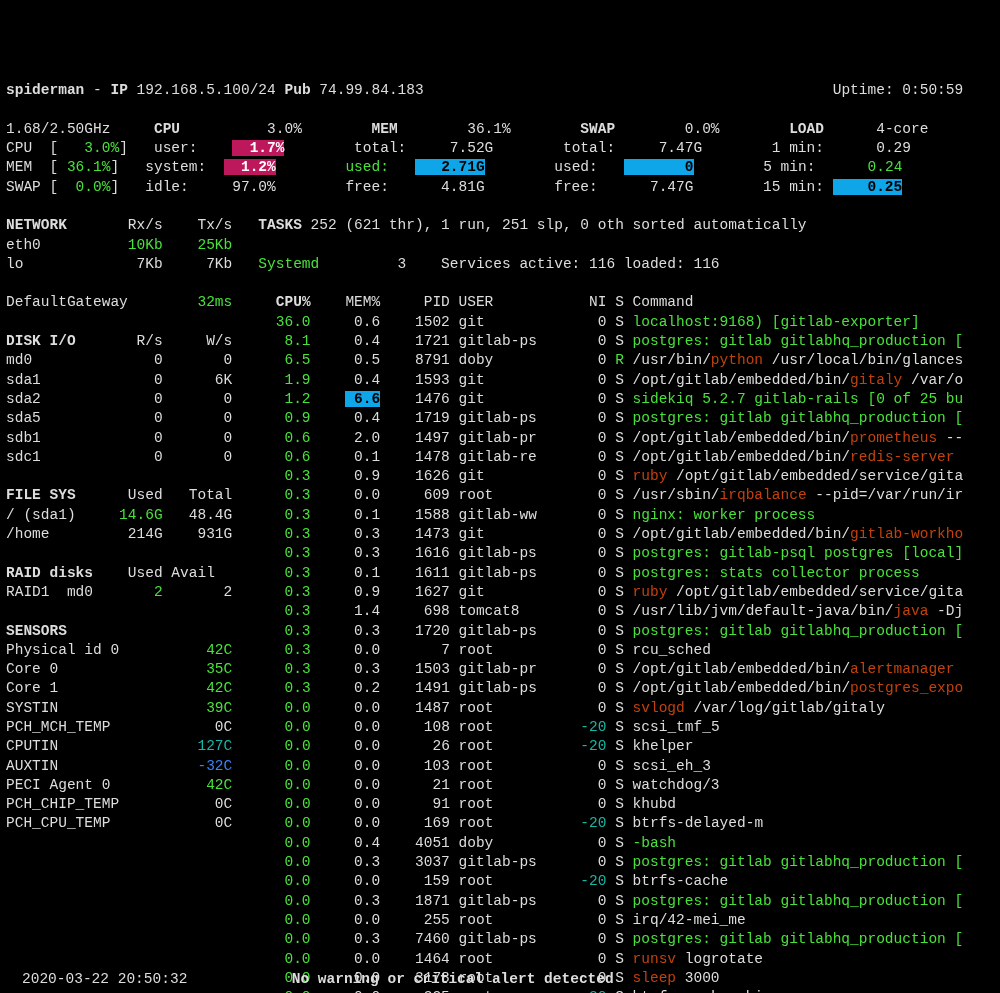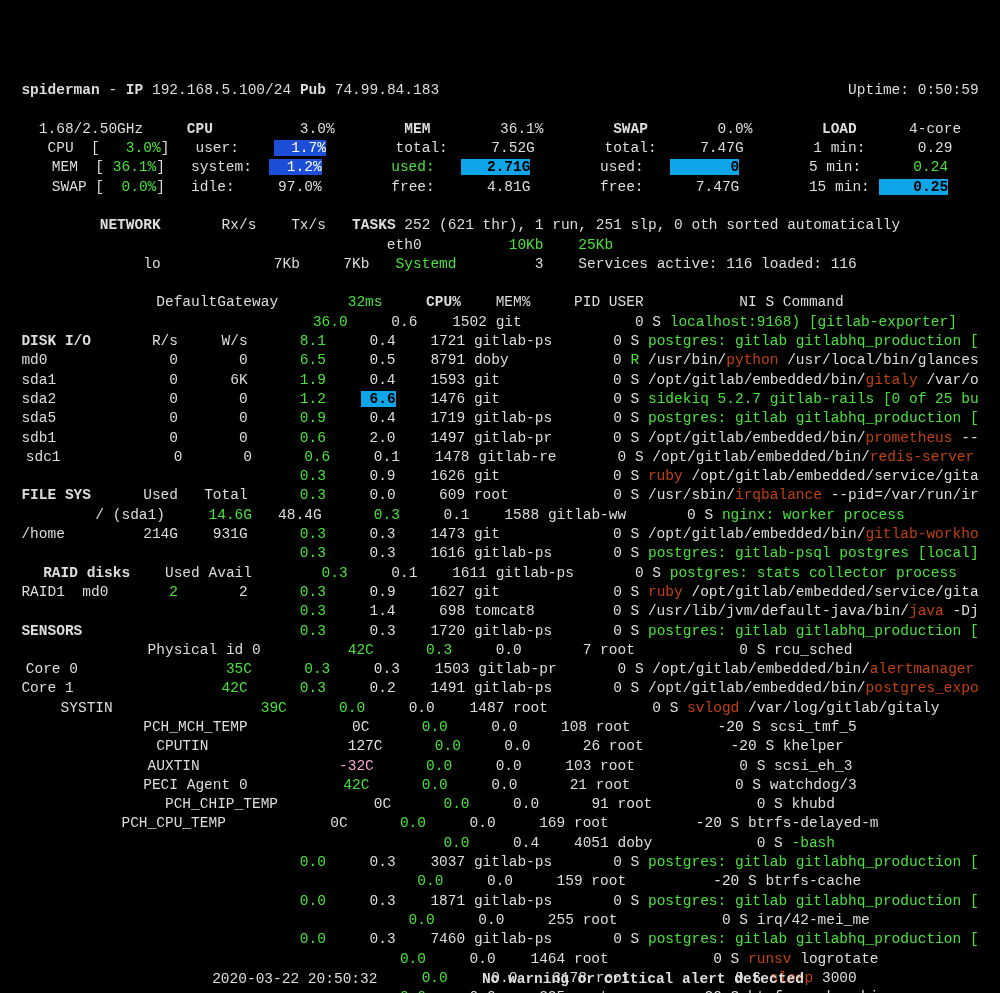--- a/index.html
+++ b/index.html
@@ -11,27 +11,27 @@
     line-height: 19.3px;
     padding: 4px 6px;
     white-space: pre;
     width: 1000px;
     height: 993px;
     overflow: hidden;
   }
   .b  { font-weight: bold; }
   .gr { color: #49e23b; }
   .cy { color: #c2410c; }
-  .red{ color: #e5e5e5; }
-  .bl { color: #f9a8d4; }
-  .hl { background: #1d4ed8; color: #fff; font-weight: normal; }
+  .red{ color: #14b8a6; }
+  .bl { color: #3b82f6; }
+  .hl { background: #be185d; color: #fff; font-weight: bold; }
   .hld{ background: #0ea5e9; color: #000; font-weight: bold; }
   .dim{ color: #ddd; }
   #lines { }
-  .row { display:block; height:19.3px;text-align:center; }
+  .row { display:block; height:19.3px; }
   .footer { position:absolute; bottom:4px; left:22px; right:6px; }
 </style>
 </head>
 <body>
 
 
 
 <div id="lines"><span class="row"><span class="b">spiderman</span><span> - </span><span class="b">IP</span> <span>192.168.5.100/24</span> <span class="b">Pub</span> <span>74.99.84.183</span>                                               <span>Uptime: 0:50:59</span></span><span class="row">&nbsp;</span><span class="row">1.68/2.50GHz     <span class="b">CPU</span>          3.0%        <span class="b">MEM</span>        36.1%        <span class="b">SWAP</span>        0.0%        <span class="b">LOAD</span>      4-core</span><span class="row"><span>CPU  [</span><span> </span><span class="gr">  3.0%</span><span>]</span>   user:    <span class="hl">  1.7%</span>        total:     7.52G        total:     7.47G        1 min:      0.29</span><span class="row">MEM  [<span class="gr"> 36.1%</span>]   system:  <span class="hl">  1.2%</span>        <span class="gr">used:</span>   <span class="hld">   2.71G</span>        used:   <span class="hld">       0</span>        5 min:  <span class="gr">    0.24</span></span><span class="row">SWAP [<span class="gr">  0.0%</span>]   idle:     97.0%        free:      4.81G        free:      7.47G        15 min: <span class="hld">    0.25</span></span><span class="row">&nbsp;</span><span class="row"><span class="b">NETWORK     </span>  Rx/s    Tx/s   <span class="b">TASKS</span> 252 (621 thr), 1 run, 251 slp, 0 oth sorted automatically</span><span class="row">eth0        <span class="gr">  10Kb</span><span class="gr">    25Kb</span></span><span class="row">lo             7Kb     7Kb   <span class="gr">Systemd</span>         3    Services active: 116 loaded: 116</span><span class="row">&nbsp;</span><span class="row">DefaultGateway    <span class="gr">    32ms</span>   <span class="b">  CPU%</span>    MEM%     PID USER           NI S Command</span><span class="row">                             <span class="gr">  36.0</span>    <span> 0.6</span>    1502 git             0 S <span class="gr">localhost:9168) [gitlab-exporter]</span></span><span class="row"><span class="b">DISK I/O    </span>   R/s     W/s   <span class="gr">   8.1</span>    <span> 0.4</span>    1721 gitlab-ps       0 S <span class="gr">postgres: gitlab gitlabhq_production [</span></span><span class="row">md0              0       0   <span class="gr">   6.5</span>    <span> 0.5</span>    8791 doby            0 <span class="gr">R</span> /usr/bin/<span class="cy">python</span> /usr/local/bin/glances</span><span class="row">sda1             0      6K   <span class="gr">   1.9</span>    <span> 0.4</span>    1593 git             0 S /opt/gitlab/embedded/bin/<span class="cy">gitaly</span> /var/o</span><span class="row">sda2             0       0   <span class="gr">   1.2</span>    <span class="hld"> 6.6</span>    1476 git             0 S <span class="gr">sidekiq 5.2.7 gitlab-rails [0 of 25 bu</span></span><span class="row">sda5             0       0   <span class="gr">   0.9</span>    <span> 0.4</span>    1719 gitlab-ps       0 S <span class="gr">postgres: gitlab gitlabhq_production [</span></span><span class="row">sdb1             0       0   <span class="gr">   0.6</span>    <span> 2.0</span>    1497 gitlab-pr       0 S /opt/gitlab/embedded/bin/<span class="cy">prometheus</span> --</span><span class="row">sdc1             0       0   <span class="gr">   0.6</span>    <span> 0.1</span>    1478 gitlab-re       0 S /opt/gitlab/embedded/bin/<span class="cy">redis-server</span></span><span class="row">                             <span class="gr">   0.3</span>    <span> 0.9</span>    1626 git             0 S <span class="cy">ruby</span> /opt/gitlab/embedded/service/gita</span><span class="row"><span class="b">FILE SYS    </span>  Used   Total   <span class="gr">   0.3</span>    <span> 0.0</span>     609 root            0 S /usr/sbin/<span class="cy">irqbalance</span> --pid=/var/run/ir</span><span class="row">/ (sda1)    <span class="gr"> 14.6G</span>   48.4G   <span class="gr">   0.3</span>    <span> 0.1</span>    1588 gitlab-ww       0 S <span class="gr">nginx: worker process</span></span><span class="row">/home         214G    931G   <span class="gr">   0.3</span>    <span> 0.3</span>    1473 git             0 S /opt/gitlab/embedded/bin/<span class="cy">gitlab-workho</span></span><span class="row">                             <span class="gr">   0.3</span>    <span> 0.3</span>    1616 gitlab-ps       0 S <span class="gr">postgres: gitlab-psql postgres [local]</span></span><span class="row"><span class="b">RAID disks   </span> Used Avail     <span class="gr">   0.3</span>    <span> 0.1</span>    1611 gitlab-ps       0 S <span class="gr">postgres: stats collector process</span></span><span class="row">RAID1  md0       <span class="gr">2</span>       2   <span class="gr">   0.3</span>    <span> 0.9</span>    1627 git             0 S <span class="cy">ruby</span> /opt/gitlab/embedded/service/gita</span><span class="row">                             <span class="gr">   0.3</span>    <span> 1.4</span>     698 tomcat8         0 S /usr/lib/jvm/default-java/bin/<span class="cy">java</span> -Dj</span><span class="row"><span class="b">SENSORS</span>                      <span class="gr">   0.3</span>    <span> 0.3</span>    1720 gitlab-ps       0 S <span class="gr">postgres: gitlab gitlabhq_production [</span></span><span class="row">Physical id 0     <span class="gr">     42C</span>   <span class="gr">   0.3</span>    <span> 0.0</span>       7 root            0 S rcu_sched</span><span class="row">Core 0            <span class="gr">     35C</span>   <span class="gr">   0.3</span>    <span> 0.3</span>    1503 gitlab-pr       0 S /opt/gitlab/embedded/bin/<span class="cy">alertmanager</span></span><span class="row">Core 1            <span class="gr">     42C</span>   <span class="gr">   0.3</span>    <span> 0.2</span>    1491 gitlab-ps       0 S /opt/gitlab/embedded/bin/<span class="cy">postgres_expo</span></span><span class="row">SYSTIN            <span class="gr">     39C</span>   <span class="gr">   0.0</span>    <span> 0.0</span>    1487 root            0 S <span class="cy">svlogd</span> /var/log/gitlab/gitaly</span><span class="row">PCH_MCH_TEMP      <span>      0C</span>   <span class="gr">   0.0</span>    <span> 0.0</span>     108 root         <span class="red"> -20</span> S scsi_tmf_5</span><span class="row">CPUTIN            <span class="red">    127C</span>   <span class="gr">   0.0</span>    <span> 0.0</span>      26 root         <span class="red"> -20</span> S khelper</span><span class="row">AUXTIN            <span class="bl">    -32C</span>   <span class="gr">   0.0</span>    <span> 0.0</span>     103 root            0 S scsi_eh_3</span><span class="row">PECI Agent 0      <span class="gr">     42C</span>   <span class="gr">   0.0</span>    <span> 0.0</span>      21 root            0 S watchdog/3</span><span class="row">PCH_CHIP_TEMP     <span>      0C</span>   <span class="gr">   0.0</span>    <span> 0.0</span>      91 root            0 S khubd</span><span class="row">PCH_CPU_TEMP      <span>      0C</span>   <span class="gr">   0.0</span>    <span> 0.0</span>     169 root         <span class="red"> -20</span> S btrfs-delayed-m</span><span class="row">                             <span class="gr">   0.0</span>    <span> 0.4</span>    4051 doby            0 S <span class="gr">-bash</span></span><span class="row">                             <span class="gr">   0.0</span>    <span> 0.3</span>    3037 gitlab-ps       0 S <span class="gr">postgres: gitlab gitlabhq_production [</span></span><span class="row">                             <span class="gr">   0.0</span>    <span> 0.0</span>     159 root         <span class="red"> -20</span> S btrfs-cache</span><span class="row">                             <span class="gr">   0.0</span>    <span> 0.3</span>    1871 gitlab-ps       0 S <span class="gr">postgres: gitlab gitlabhq_production [</span></span><span class="row">                             <span class="gr">   0.0</span>    <span> 0.0</span>     255 root            0 S irq/42-mei_me</span><span class="row">                             <span class="gr">   0.0</span>    <span> 0.3</span>    7460 gitlab-ps       0 S <span class="gr">postgres: gitlab gitlabhq_production [</span></span><span class="row">                             <span class="gr">   0.0</span>    <span> 0.0</span>    1464 root            0 S <span class="cy">runsv</span> logrotate</span><span class="row">                             <span class="gr">   0.0</span>    <span> 0.0</span>    3178 root            0 S <span class="cy">sleep</span> 3000</span><span class="row">                             <span class="gr">   0.0</span>    <span> 0.0</span>     325 root         <span class="red"> -20</span> S btrfs-worker-hi</span></div>
 <div class="footer row"><span class="dim">2020-03-22 20:50:32</span>            <span class="b">No warning or critical alert detected</span></div>
 

